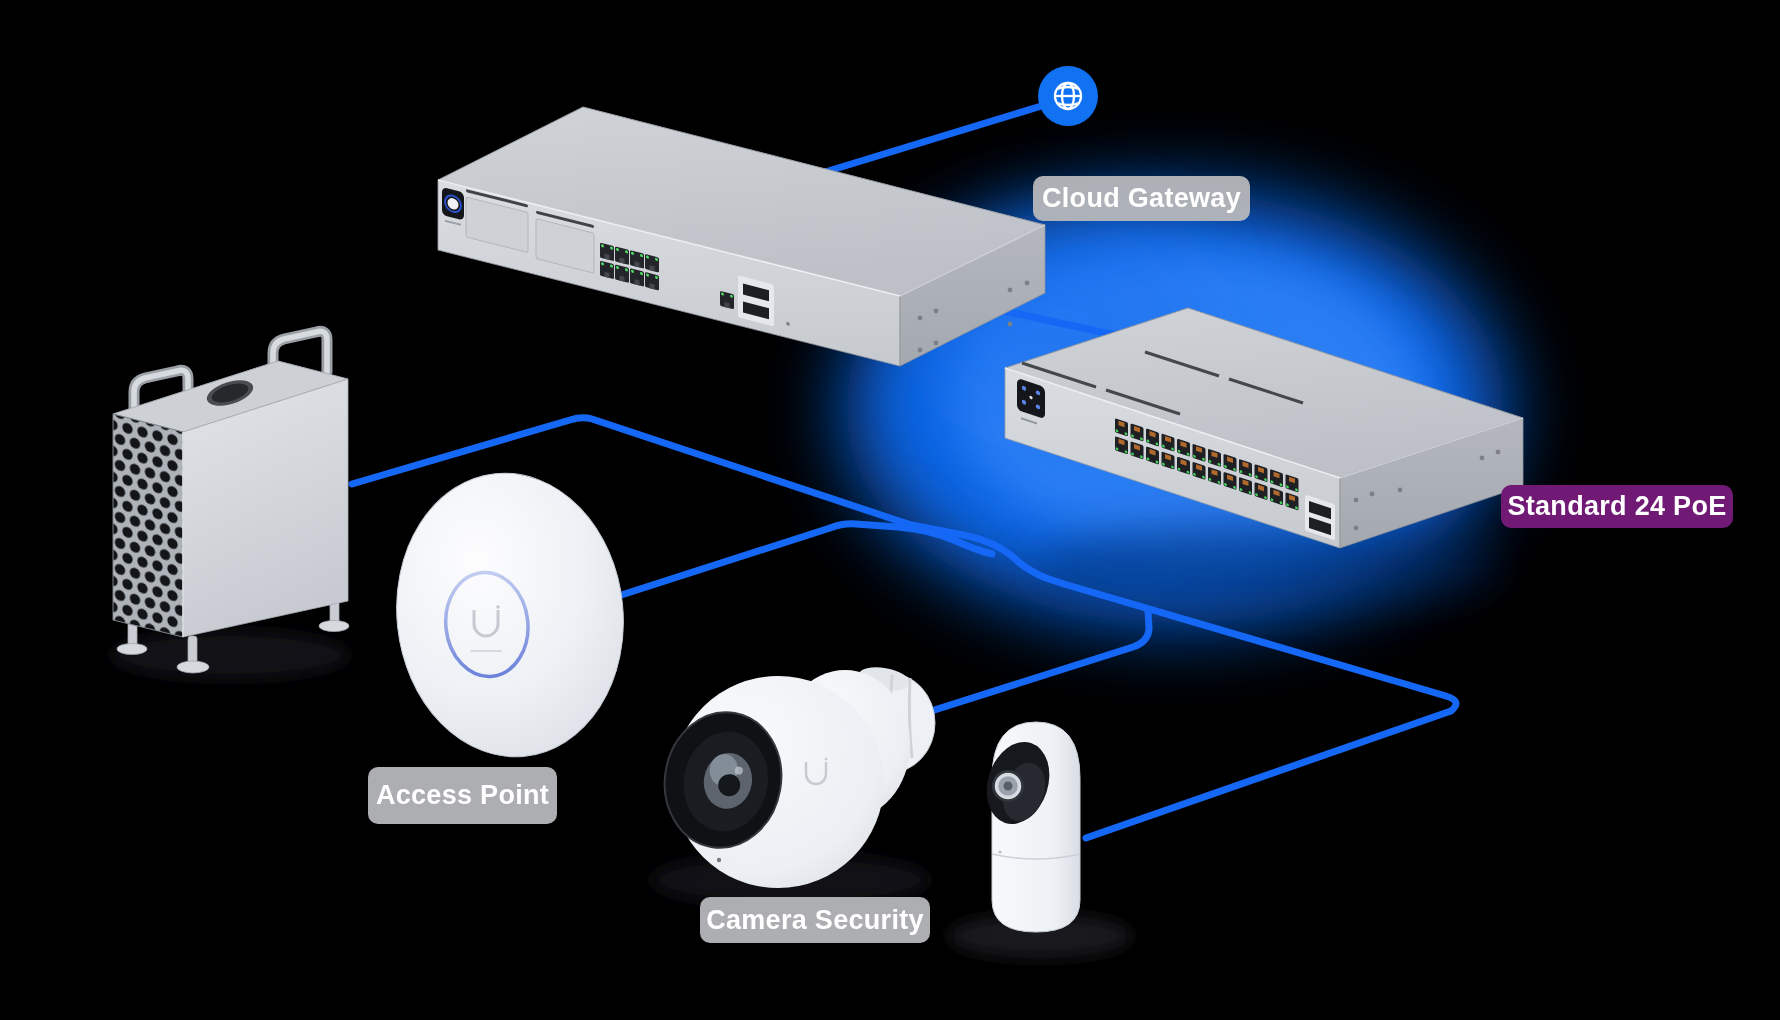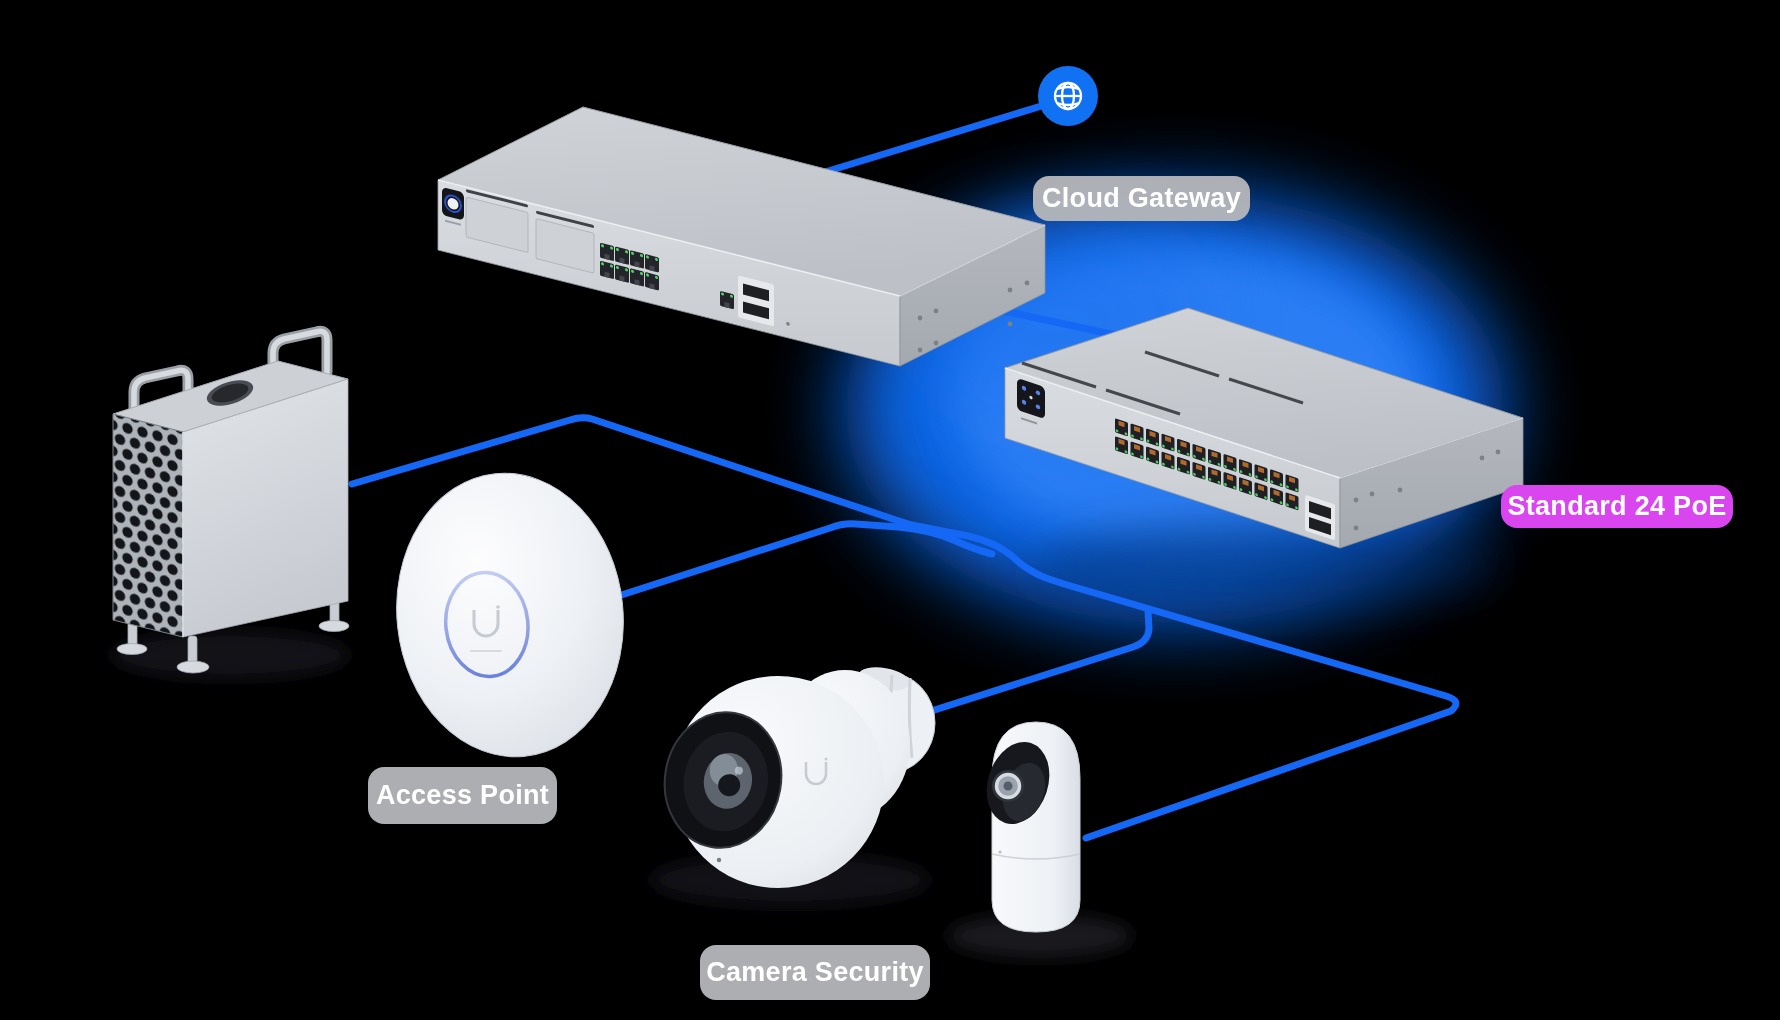--- a/index.html
+++ b/index.html
@@ -1,23 +1,23 @@
 <!DOCTYPE html>
 <html><head>
 <meta charset="utf-8">
 <style>
   html,body{margin:0;padding:0;background:#000;}
   #stage{position:relative;width:1780px;height:1020px;background:#000;overflow:hidden;
          font-family:"Liberation Sans",sans-serif;}
   #scene{position:absolute;left:0;top:0;}
   .chip{position:absolute;display:flex;align-items:center;justify-content:center;
         color:#fff;font:700 27px/1 "Liberation Sans",sans-serif;letter-spacing:.3px;
-        border-radius:16px;white-space:nowrap;}
+        border-radius:10px;white-space:nowrap;}
   .chip-gray{background:rgba(182,183,186,.95);}
-  .chip-blue{background:#d946ef;}
+  .chip-blue{background:#701a75;}
 </style>
 </head>
 <body>
 
 <div id="stage">
 
 <svg id="scene" width="1780" height="1020" viewBox="0 0 1780 1020">
   <defs>
     <filter id="blur40" x="-60%" y="-60%" width="220%" height="220%">
           <feGaussianBlur stdDeviation="40"></feGaussianBlur>
@@ -296,15 +296,15 @@
     </g>
   </g>
 </svg>
 
 <div class="chip chip-gray" style="left:1033px;top:176px;width:217px;height:45px">Cloud Gateway</div>
 
 <div class="chip chip-blue" style="left:1501px;top:485px;width:232px;height:43px">Standard 24 PoE</div>
 
 <div class="chip chip-gray" style="left:368px;top:767px;width:189px;height:57px">Access Point</div>
 
-<div class="chip chip-gray" style="left:700px;top:945px;width:230px;height:55px">Camera Security</div>
+<div class="chip chip-gray" style="left:700px;top:897px;width:230px;height:46px">Camera Security</div>
 
 </div>
 
 </body></html>

